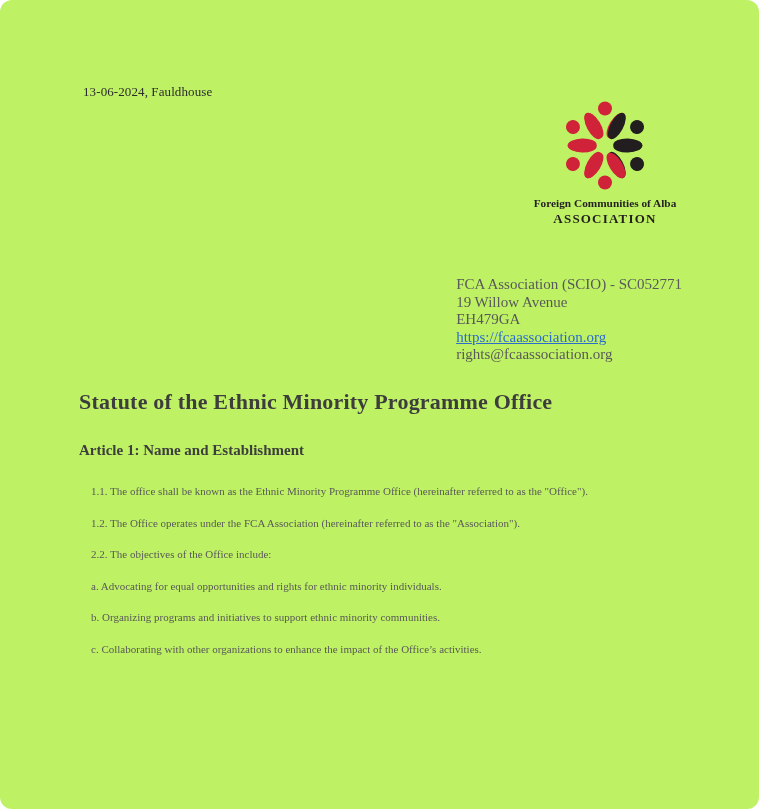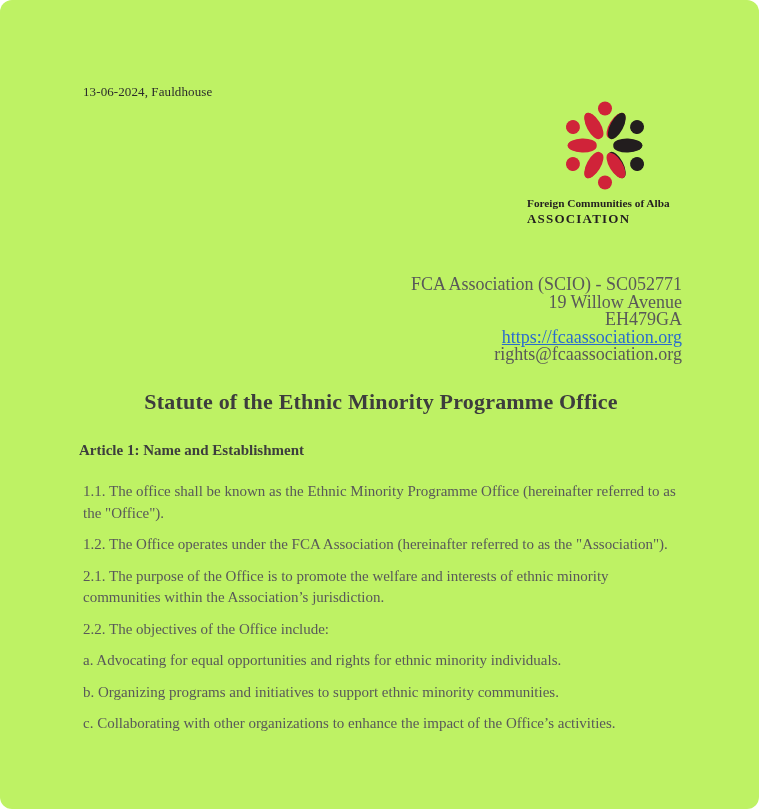--- a/index.html
+++ b/index.html
@@ -11,50 +11,50 @@
     font-family:Liberation Serif, serif;
     overflow:hidden;
     border-radius:12px;
   }
   .date-line {
     position:absolute; left:83px; top:84px;
     font-size:13px; color:#2b2b2b; letter-spacing:0.1px;
   }
   .logo-block {
     position:absolute; top:97px; right:76px; width:156px;
-    text-align:left; color:#231f20;
+    text-align:center; color:#231f20;
   }
   .logo-mark { display:block; margin:0 auto; }
   .org-name {
     font-size:11.3px; font-weight:700; margin-top:3px; white-space:nowrap;
   }
   .org-type {
     font-size:13px; font-weight:700; letter-spacing:1.2px; margin-top:2px; white-space:nowrap;
   }
   .contact-block {
     position:absolute; top:276px; right:77px;
-    text-align:right; font-size:18px; color:#595959; line-height:17.6px;
+    font-size:15px; color:#595959; line-height:17.6px;
   }
   .contact-block .line { display:block; }
   .contact-block a {
     color:#2b6cce; text-decoration:underline; font-weight:400;
   }
   .content {
     position:absolute; left:79px; top:391px; width:604px;
   }
   .doc-title {
     font-size:22px; font-weight:700; color:#3d3d3d;
-    line-height:22px; letter-spacing:0.2px; margin:0 0 29px 0;text-align:center;
+    line-height:22px; letter-spacing:0.2px; margin:0 0 29px 0;
   }
   .article-heading {
     font-size:15px; font-weight:700; color:#3d3d3d;
     line-height:17px; margin:27px 0 22px 0;
   }
   .content p {
-    font-size:15px; color:#595959; line-height:21.5px; margin:0 0 10px 4px;
+    font-size:11px; color:#595959; line-height:21.5px; margin:0 0 10px 12px;
   }
 </style>
 </head>
 <body>
 
 <div class="page">
 
   <div class="date-line">13-06-2024, Fauldhouse</div>
 
   <div class="logo-block">
@@ -110,20 +110,19 @@
     <span class="line">rights@fcaassociation.org</span>
   </div>
 
   <div class="content">
     <h1 class="doc-title">Statute of the Ethnic Minority Programme Office</h1>
 
     <h2 class="article-heading">Article 1: Name and Establishment</h2>
     <p>1.1. The office shall be known as the Ethnic Minority Programme Office (hereinafter referred to as the "Office").</p>
     <p>1.2. The Office operates under the FCA Association (hereinafter referred to as the "Association").</p>
 
-    <p>2.1. The purpose of the Office is to promote the welfare and interests of ethnic minority communities within the Association’s jurisdiction.</p>
     <p>2.2. The objectives of the Office include:</p>
     <p>a. Advocating for equal opportunities and rights for ethnic minority individuals.</p>
     <p>b. Organizing programs and initiatives to support ethnic minority communities.</p>
     <p>c. Collaborating with other organizations to enhance the impact of the Office’s activities.</p>
   </div>
 
 </div>
 
 </body></html>

